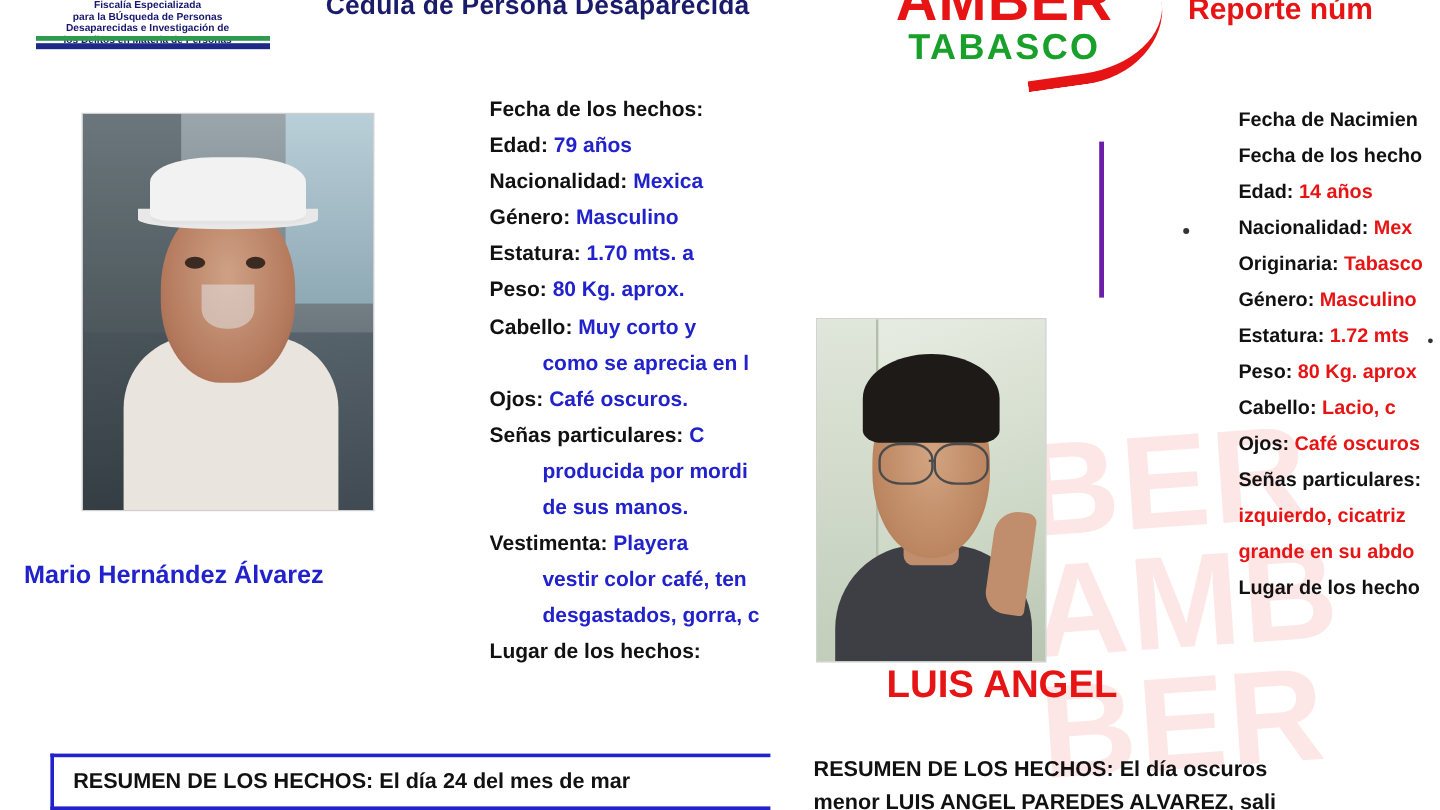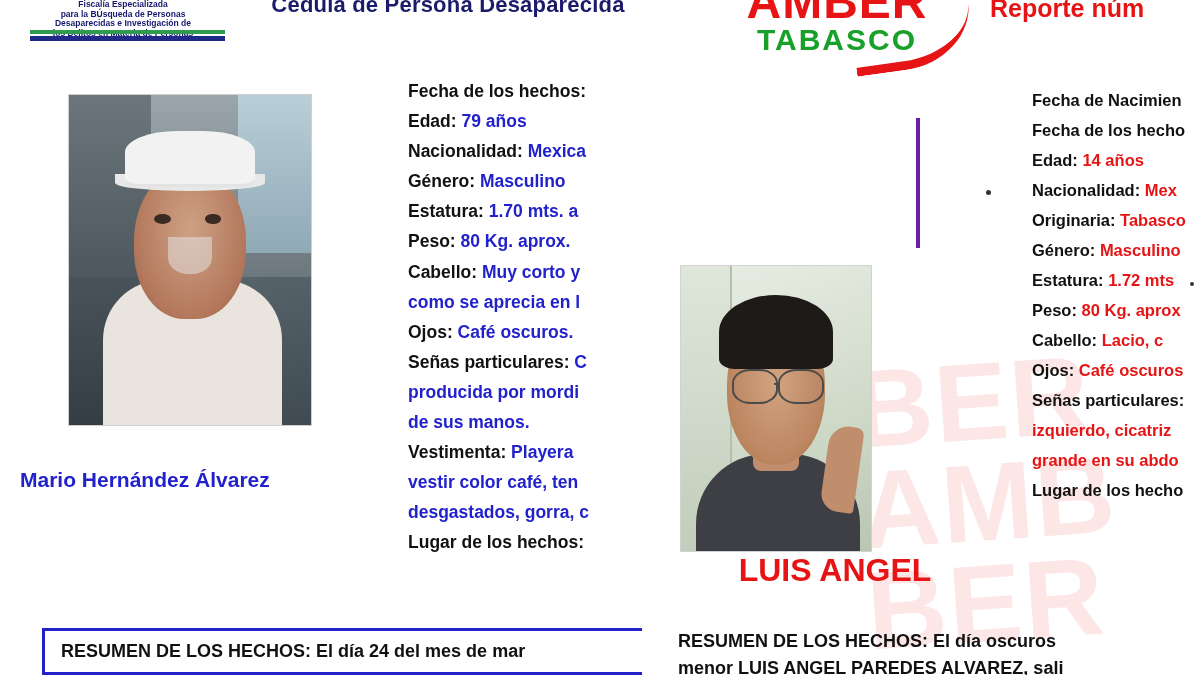--- a/index.html
+++ b/index.html
@@ -143,21 +143,21 @@
     left: 408px;
     top: 76px;
     width: 258px;
     font-size: 17.5px;
     line-height: 1.72;
     color: #111111;
     font-weight: bold;
   }
   .fields-left .v { color: #2222cc; font-weight: bold; }
   .fields-left .row { white-space: nowrap; overflow: hidden; }
-  .fields-left .wrap { white-space: nowrap; overflow: hidden; color:#2222cc; }
+  .fields-left .wrap { white-space: nowrap; overflow: hidden; color:#2222cc;margin-left:44px; }
 
   .summary-left {
     position: absolute;
     left: 42px;
     top: 628px;
     width: 600px;
     height: 47px;
     border: 3px solid #2222cc;
     border-right: none;
     box-sizing: border-box;

